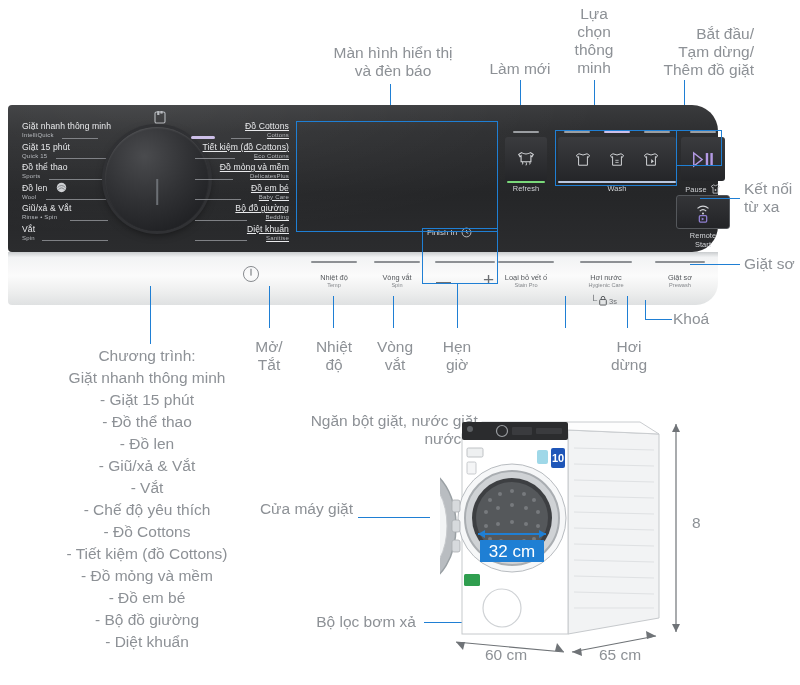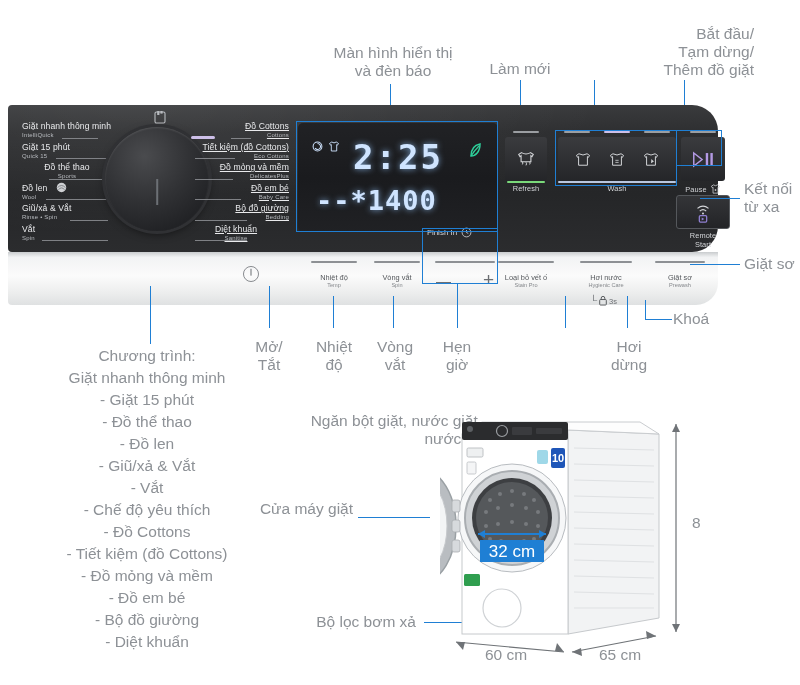--- a/index.html
+++ b/index.html
@@ -97,20 +97,24 @@
 
 <div id="root">
 
   <div class="callout c-center" style="left:318px; top:44px; width:150px;">Màn hình hiển thị
 và đèn báo</div>
   <div class="lead v" style="left:390px; top:84px; height:24px;"></div>
 
   <div class="callout c-center" style="left:478px; top:60px; width:84px;">Làm mới</div>
   <div class="lead v" style="left:520px; top:80px; height:35px;"></div>
 
+  <div class="callout c-center" style="left:563px; top:5px; width:62px;">Lựa
+chọn
+thông
+minh</div>
   <div class="lead v" style="left:594px; top:80px; height:30px;"></div>
 
   <div class="callout c-center" style="left:630px; top:25px; width:124px;text-align:right;">Bắt đầu/
 Tạm dừng/
 Thêm đồ giặt</div>
   <div class="lead v" style="left:684px; top:80px; height:38px;"></div>
 
   <div id="panel">
 
     <div id="darkface"></div>
@@ -126,21 +130,21 @@
       <div style="position:relative; height:20.5px;">
         <div class="vn">Giặt nhanh thông minh</div>
         <div class="en">IntelliQuick</div>
         <div class="rule" style="left:40px; width:36px; bottom:3px;"></div>
       </div>
       <div style="position:relative; height:20.5px;">
         <div class="vn">Giặt 15 phút</div>
         <div class="en">Quick 15</div>
         <div class="rule" style="left:34px; width:52px; bottom:3px;"></div>
       </div>
-      <div style="position:relative; height:20.5px;text-align:center;">
+      <div style="position:relative; height:20.5px;">
         <div class="vn">Đồ thể thao</div>
         <div class="en">Sports</div>
         <div class="rule" style="left:27px; width:59px; bottom:3px;"></div>
       </div>
       <div style="position:relative; height:20.5px;">
         <div class="vn">Đồ len</div>
         <svg viewBox="0 0 14 14" style="position:absolute; left:34px; top:-1px; width:11px; height:11px;">
           <circle cx="7" cy="7" r="6" fill="#cfd1d4"></circle>
           <path d="M2 7 Q7 2 12 7 M3 10 Q7 5 11 10" stroke="#6c6f73" stroke-width="1" fill="none"></path>
         </svg>
@@ -183,44 +187,27 @@
       <div style="position:relative; height:20.5px;">
         <div class="vn">Đồ em bé</div>
         <div class="en">Baby Care</div>
         <div class="rule" style="left:12px; width:46px; bottom:3px;"></div>
       </div>
       <div style="position:relative; height:20.5px;">
         <div class="vn">Bộ đồ giường</div>
         <div class="en">Bedding</div>
         <div class="rule" style="left:12px; width:52px; bottom:3px;"></div>
       </div>
-      <div style="position:relative; height:20.5px;text-align:center;">
+      <div style="position:relative; height:20.5px;">
         <div class="vn">Diệt khuẩn</div>
         <div class="en">Sanitise</div>
         <div class="rule" style="left:12px; width:52px; bottom:3px;"></div>
       </div>
     </div>
 
-    <div id="display">
-      <div id="disp-icons">
-        <svg viewBox="0 0 14 14" style="width:11px;height:11px;">
-          <circle cx="7" cy="7" r="5.6" fill="none" stroke="#cfe4ff" stroke-width="1.3"></circle>
-          <path d="M7 3.2 A3.8 3.8 0 1 1 3.9 9.1" fill="none" stroke="#cfe4ff" stroke-width="1.3"></path>
-        </svg>
-        <svg viewBox="0 0 16 14" style="width:12px;height:11px;">
-          <path d="M5 1 L2 3 L3.4 5.2 L4.4 4.4 V13 H11.6 V4.4 L12.6 5.2 L14 3 L11 1 Q8 3.4 5 1 Z" fill="none" stroke="#cfe4ff" stroke-width="1.2"></path>
-        </svg>
-      </div>
-      <div id="seg-time" class="seg">2:25</div>
-      <div id="seg-spin" class="seg">--*1400</div>
-      <svg id="eco-leaf" viewBox="0 0 18 18">
-        <path d="M14 3 C14 11 9.5 15 5 15 C5 8 9 4 14 3 Z" fill="none" stroke="#2ecf9a" stroke-width="1.5"></path>
-        <path d="M5 15 Q8 10 13 5" fill="none" stroke="#2ecf9a" stroke-width="1.2"></path>
-      </svg>
-    </div>
 
     <div class="tbtn" style="left:497px; top:32px; width:42px;">
       <div class="ledbar" style="left:8px; top:-6px; width:26px; background:#9b9ea2;"></div>
       <div class="cap" style="height:44px;">
         <svg viewBox="0 0 22 22" style="width:20px;height:20px;">
           <path d="M6 4 L3 6 L4.4 8.4 L5.6 7.4 V14 H16.4 V7.4 L17.6 8.4 L19 6 L16 4 Q11 7 6 4 Z" fill="none" stroke="#d3d5d8" stroke-width="1.2"></path>
           <path d="M7 17 q1.2-1.6 0-3 M11 18 q1.2-1.8 0-3.4 M15 17 q1.2-1.6 0-3" fill="none" stroke="#d3d5d8" stroke-width="1.1"></path>
         </svg>
       </div>
       <div class="ledbar" style="left:2px; top:44px; width:38px; background:#7ad97a;"></div>

